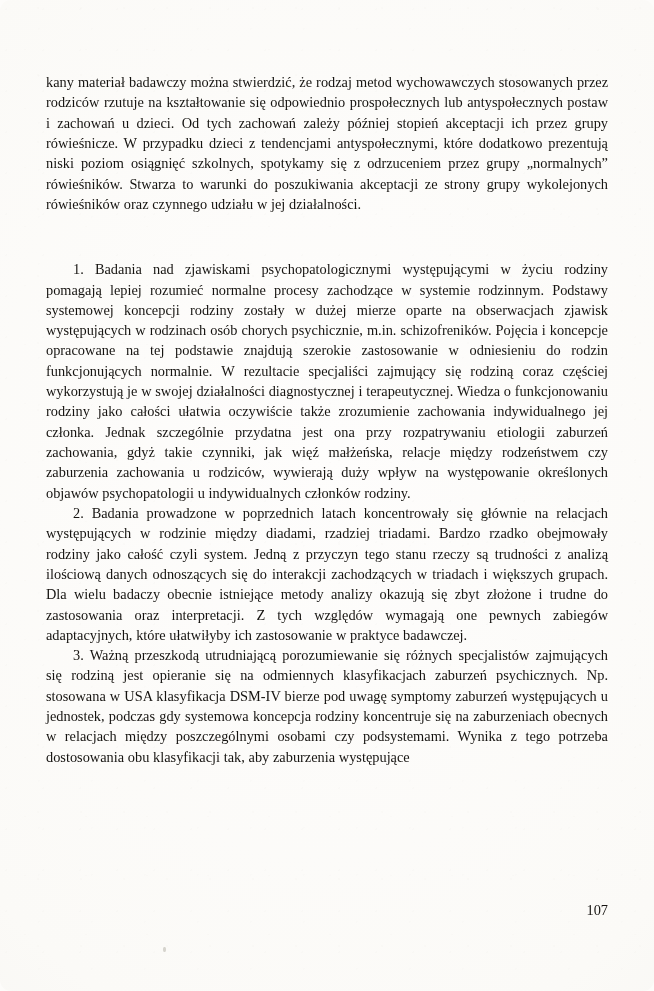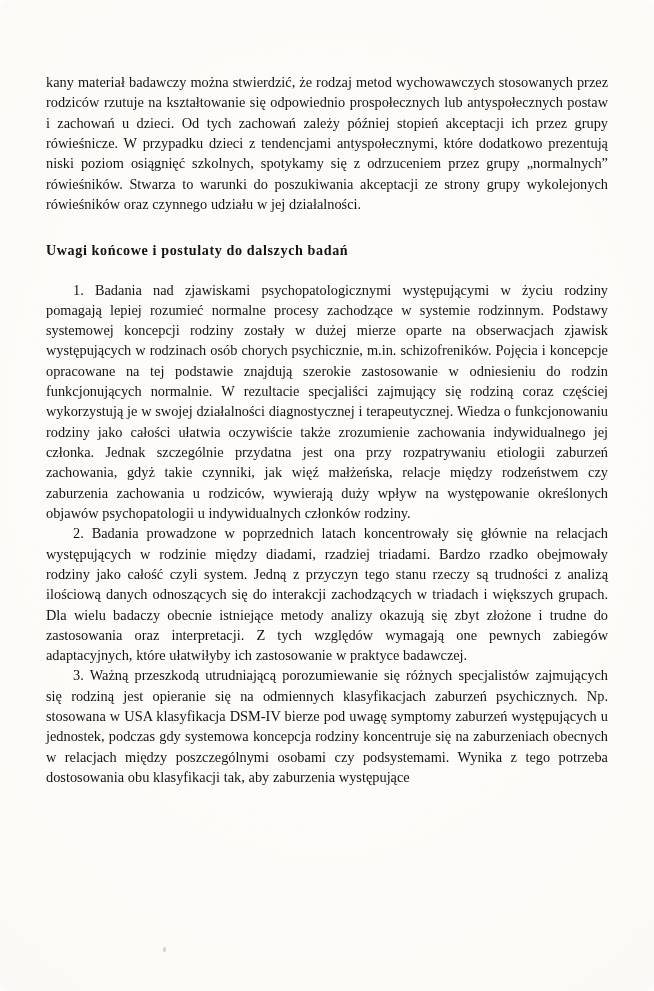--- a/index.html
+++ b/index.html
@@ -101,27 +101,27 @@
 
 <div class="page">
   <div class="page-noise"></div>
 
   <div class="textblock">
 
     <p class="para">kany materiał badawczy można stwierdzić, że rodzaj metod wychowawczych stosowanych przez rodziców rzutuje na kształtowanie się odpowiednio prospołecznych lub antyspołecznych postaw i zachowań u dzieci. Od tych zachowań zależy później stopień akceptacji ich przez grupy rówieśnicze. W przypadku dzieci z tendencjami antyspołecznymi, które dodatkowo prezentują niski poziom osiągnięć szkolnych, spotykamy się z odrzuceniem przez grupy „normalnych” rówieśników. Stwarza to warunki do poszukiwania akceptacji ze strony grupy wykolejonych rówieśników oraz czynnego udziału w jej działalności.</p>
 
     <div class="gap-heading-before"></div>
 
-    <h2 class="section-heading">Uwagi końcowe i postulaty do dalszych badań</h2>
 
     <div class="gap-heading-after"></div>
 
     <p class="para indent">1. Badania nad zjawiskami psychopatologicznymi występującymi w życiu rodziny pomagają lepiej rozumieć normalne procesy zachodzące w systemie rodzinnym. Podstawy systemowej koncepcji rodziny zostały w dużej mierze oparte na obserwacjach zjawisk występujących w rodzinach osób chorych psychicznie, m.in. schizofreników. Pojęcia i koncepcje opracowane na tej podstawie znajdują szerokie zastosowanie w odniesieniu do rodzin funkcjonujących normalnie. W rezultacie specjaliści zajmujący się rodziną coraz częściej wykorzystują je w swojej działalności diagnostycznej i terapeutycznej. Wiedza o funkcjonowaniu rodziny jako całości ułatwia oczywiście także zrozumienie zachowania indywidualnego jej członka. Jednak szczególnie przydatna jest ona przy rozpatrywaniu etiologii zaburzeń zachowania, gdyż takie czynniki, jak więź małżeńska, relacje między rodzeństwem czy zaburzenia zachowania u rodziców, wywierają duży wpływ na występowanie określonych objawów psychopatologii u indywidualnych członków rodziny.</p>
 
     <p class="para indent">2. Badania prowadzone w poprzednich latach koncentrowały się głównie na relacjach występujących w rodzinie między diadami, rzadziej triadami. Bardzo rzadko obejmowały rodziny jako całość czyli system. Jedną z przyczyn tego stanu rzeczy są trudności z analizą ilościową danych odnoszących się do interakcji zachodzących w triadach i większych grupach. Dla wielu badaczy obecnie istniejące metody analizy okazują się zbyt złożone i trudne do zastosowania oraz interpretacji. Z tych względów wymagają one pewnych zabiegów adaptacyjnych, które ułatwiłyby ich zastosowanie w praktyce badawczej.</p>
 
     <p class="para indent">3. Ważną przeszkodą utrudniającą porozumiewanie się różnych specjalistów zajmujących się rodziną jest opieranie się na odmiennych klasyfikacjach zaburzeń psychicznych. Np. stosowana w USA klasyfikacja DSM-IV bierze pod uwagę symptomy zaburzeń występujących u jednostek, podczas gdy systemowa koncepcja rodziny koncentruje się na zaburzeniach obecnych w relacjach między poszczególnymi osobami czy podsystemami. Wynika z tego potrzeba dostosowania obu klasyfikacji tak, aby zaburzenia występujące</p>
 
   </div>
 
+  <div class="folio">107</div>
 
   <div class="scan-speck"></div>
 </div>
 
 </body></html>

